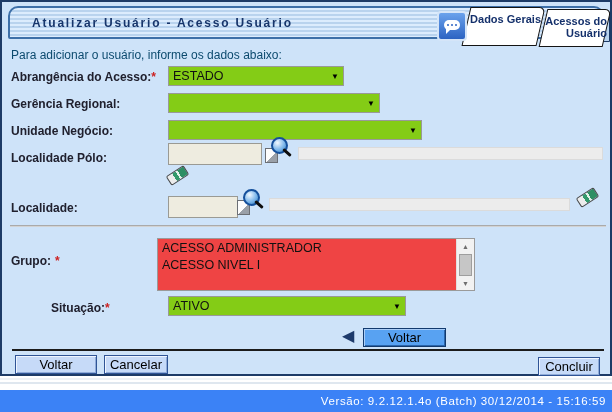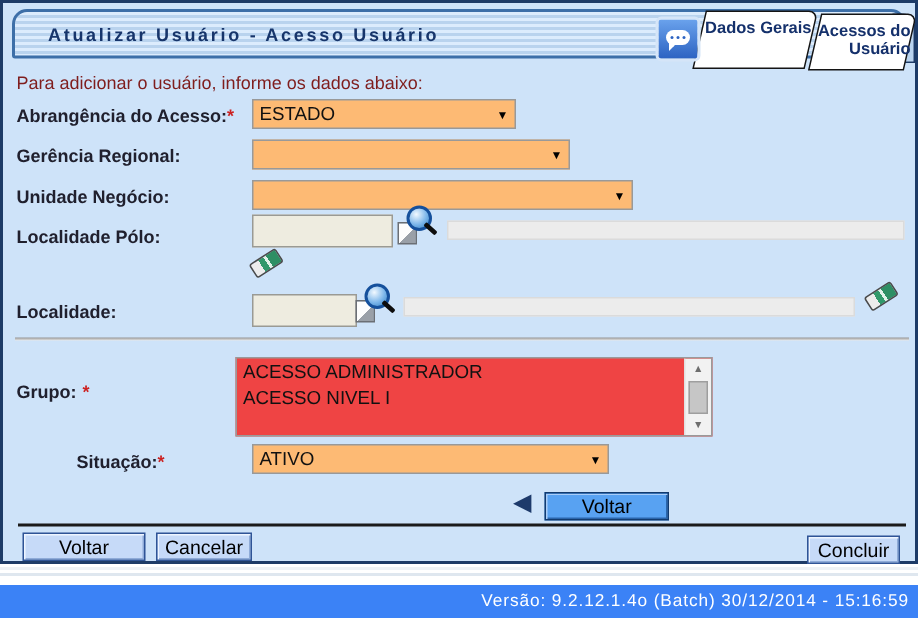--- a/index.html
+++ b/index.html
@@ -41,26 +41,26 @@
   .tab-label { position:relative; display:block; text-align:right;
     font-size:11px; font-weight:bold; color:#14306b; line-height:12px; padding-top:6px; }
   #tab-dados   { left:464px; top:5px; width:75px; height:39px; z-index:3; }
   #tab-acessos { left:541px; top:7px; width:64px; height:38px; z-index:2; }
   .tab-corner {
     position:absolute; left:593px; top:7px; width:15px; height:33px; z-index:1;
     box-sizing:border-box; border:1px solid #1c3a66; border-radius:0 8px 0 0;
     background:linear-gradient(135deg,#1c3a66 0px,#1c3a66 7px,#b9d3ee 8px);
   }
   
-  .intro { position:absolute; left:9px; top:46px; font-size:12px; color:#7f1d1d; }
+  .intro { position:absolute; left:9px; top:46px; font-size:12px; color:#0c4a6e; }
   .flabel { position:absolute; left:9px; font-size:12px; font-weight:bold; color:#20202e; white-space:nowrap; }
   .req { color:#cc2222; font-weight:bold; }
   
   .fakeselect {
-    position:absolute; box-sizing:border-box; height:20px; background:#fdba74;
+    position:absolute; box-sizing:border-box; height:20px; background:#84cc16;
     border:1px solid #999; font-size:12.5px; color:#111; line-height:18px;
     padding:0 16px 0 4px; overflow:hidden; white-space:nowrap;
   }
   .fakeselect .dd { position:absolute; right:4px; top:5px; font-size:8px; color:#000; line-height:9px; }
   
   .dis-input { position:absolute; box-sizing:border-box; height:22px; background:#eeece0; border:1px solid #9a9a94; }
   
   .ro-strip { position:absolute; height:13px; box-sizing:border-box; background:#ececec; border:1px solid #dbdbdb; }
   
   .lookup { position:absolute; width:30px; height:28px; cursor:pointer; }

